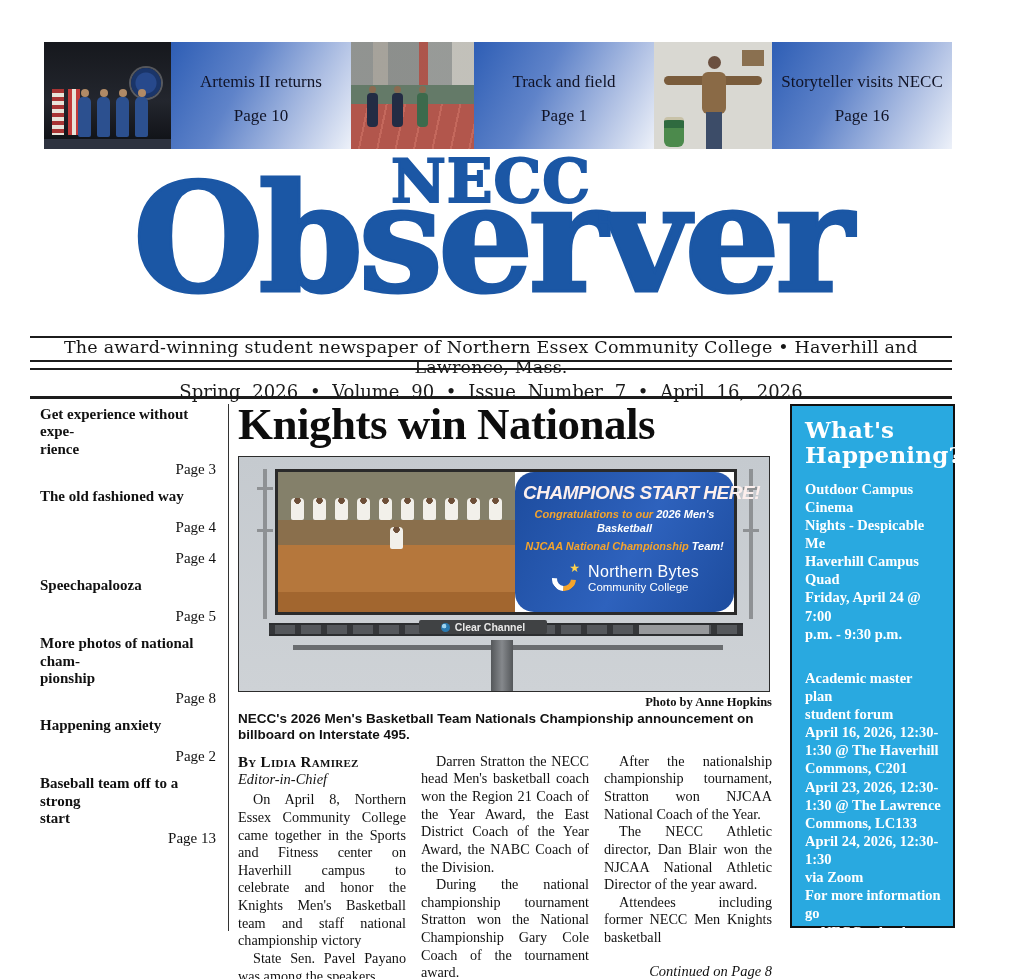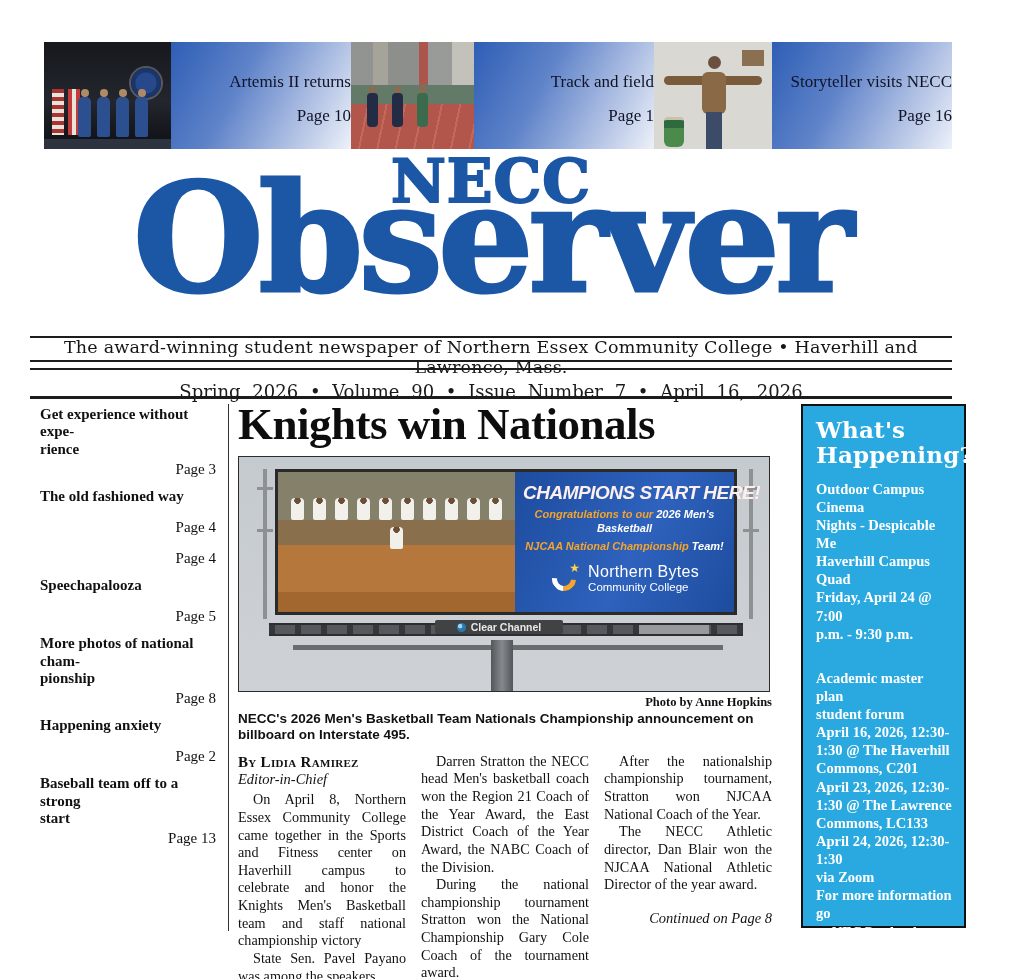--- a/index.html
+++ b/index.html
@@ -8,21 +8,21 @@
     position:relative; width:1024px; height:979px; background:#fff;
     font-family:"Liberation Serif", serif; color:#111; overflow:hidden;
   }
 
   
   .banner { position:absolute; top:42px; left:44px; height:107px; display:flex; }
   .tz-photo { position:relative; height:107px; overflow:hidden; flex:none; }
   .teaser {
     flex:none; width:180px; height:107px;
     background:linear-gradient(118deg,#2e5eb5 0%,#5f83c9 38%,#aebfe3 72%,#edf1f9 100%);
-    display:flex; flex-direction:column; justify-content:center; align-items:flex-end;
+    display:flex; flex-direction:column; justify-content:center; align-items:center;
     gap:14px; color:#101326; font-size:17px;
   }
   .teaser .t-cap { margin-top:6px; }
   
   .ph-astro { width:127px; background:linear-gradient(180deg,#16181d 0%,#23262e 55%,#0d0f13 100%); }
   .ph-astro .nasa { position:absolute; right:10px; top:26px; width:30px; height:30px; border-radius:50%;
      background:radial-gradient(circle,#27498c 0 10px,#1a3569 11px); box-shadow:0 0 0 2px rgba(255,255,255,.25);}
   .ph-astro .flag { position:absolute; left:8px; bottom:14px; width:12px; height:46px;
      background:repeating-linear-gradient(180deg,#a83434 0 4px,#e8e4da 4px 8px); }
   .ph-astro .flag2 { left:24px; background:linear-gradient(90deg,#c23a3a 0 30%,#e8e4da 30% 70%,#c23a3a 70%); }
@@ -96,56 +96,56 @@
   .mast::before, .mast::after { content:""; position:absolute; left:-6px; width:16px; height:3px; background:#8e9194; }
   .mast::before { top:18px; } .mast::after { top:60px; }
   .board { position:absolute; left:36px; top:12px; width:462px; height:146px;
     border:3px solid #2a2a2a; display:flex; background:#fff; }
   .board-photo { width:52%; position:relative;
     background:linear-gradient(180deg,#84806a 0 34%,#8a6f4c 34% 52%,#b5773c 52% 86%,#a2662f 86%); }
   .board-photo .team { position:absolute; left:8px; right:8px; top:26px; display:flex; flex-wrap:wrap; gap:7px 9px; justify-content:center; }
   .player { width:13px; height:22px; border-radius:4px 4px 2px 2px;
     background:radial-gradient(circle at 50% 12%, #6d4f38 0 3px, #f2f0ea 3.5px); }
   .board-msg { width:48%; background:linear-gradient(118deg,#1d4c9e 0%,#2e62bd 55%,#1d4c9e 100%);
-    color:#fff; padding:10px 8px 6px; text-align:center; font-family:"Liberation Sans", sans-serif; }
+    color:#fff; padding:10px 8px 6px; text-align:center; font-family:"Liberation Sans", sans-serif;border-radius:19px; }
   .bb-head { font-size:19px; font-weight:bold; font-style:italic; color:#fcefed; letter-spacing:-.5px; white-space:nowrap; }
   .bb-line { font-size:11px; font-weight:bold; font-style:italic; margin-top:4px; line-height:1.25; }
   .bb-orange { color:#f5a42c; } .bb-white { color:#fff; }
   .bb-logo { margin-top:10px; display:flex; justify-content:center; align-items:center; gap:8px; }
   .swoosh { position:relative; width:30px; height:30px; flex:none; }
   .swoosh .arc { position:absolute; left:2px; top:4px; width:24px; height:24px; border-radius:50%;
     border:5px solid transparent; border-left:5px solid #fff; border-bottom:5px solid #f5a42c; transform:rotate(-40deg); }
   .swoosh .star { position:absolute; right:0; top:-2px; color:#ffd34d; font-size:12px; }
   .bb-logo-text { text-align:left; line-height:1; }
   .bb-logo-l1 { font-size:16px; letter-spacing:.3px; }
   .bb-logo-l2 { font-size:11.5px; margin-top:2px; }
   .catwalk { position:absolute; left:30px; width:474px; top:166px; height:13px;
     background:repeating-linear-gradient(90deg,#35373a 0 6px,#55585c 6px 26px); border-top:2px solid #2c2e30; border-bottom:2px solid #2c2e30; }
-  .cc-badge { position:absolute; left:196px; top:163px; width:128px; height:14px; background:#404244;
+  .cc-badge { position:absolute; left:180px; top:163px; width:128px; height:14px; background:#404244;
     color:#e8e8e8; font-family:"Liberation Sans", sans-serif; font-size:10.5px; font-weight:bold;
     display:flex; align-items:center; justify-content:center; gap:5px; border-radius:2px; }
   .cc-dot { width:9px; height:9px; border-radius:50%; background:radial-gradient(circle at 35% 35%, #9fd4f0 0 2px, #2a7ab0 2.5px); }
   .small-sign { position:absolute; right:60px; top:168px; width:70px; height:9px; background:#97999c; }
   .pole { position:absolute; left:252px; top:183px; width:22px; height:53px;
     background:linear-gradient(90deg,#54575a,#85888c,#54575a); }
   .deck-shadow { position:absolute; left:54px; width:430px; top:188px; height:5px; background:#6a6d70; }
 
   .credit { text-align:right; font-size:12.5px; font-weight:bold; margin-top:3px; }
   .caption { font-family:"Liberation Sans", sans-serif; font-weight:bold; font-size:13.5px; line-height:1.18; margin-top:1px; }
 
   .columns { display:grid; grid-template-columns:1fr 1fr 1fr; column-gap:15px; margin-top:10px;
     font-size:14.2px; line-height:1.24; text-align:justify; }
   .byline { font-weight:bold; font-size:15px; font-variant-caps:small-caps; letter-spacing:.3px; }
   .byline-title { font-style:italic; font-size:14.5px; margin-bottom:2px; }
   .columns p { text-indent:15px; }
   .continued { font-style:italic; text-align:right; font-size:14.5px; margin-top:16px; text-indent:0 !important; }
 
   
   .happening { position:absolute; top:404px; left:790px; width:165px; height:524px;
-    background:#29a9e0; border:2.5px solid #101010; padding:12px 10px 0 13px; color:#fff;margin-left:11px; }
+    background:#29a9e0; border:2.5px solid #101010; padding:12px 10px 0 13px; color:#fff; }
   .wh-title { font-family:"DejaVu Serif", serif; font-weight:bold; font-size:23px; line-height:1.08;
     white-space:pre-line; letter-spacing:.2px; margin-bottom:12px; }
   .wh-event { font-weight:bold; font-size:14.5px; line-height:1.25; white-space:pre-line; margin-bottom:26px; }
   .wh-event.ev2 { margin-bottom:10px; }
   .sec-box { border:2px solid #fff; padding:2px; margin:0 2px 6px 0; }
   .sec-box-inner { border:2px solid #fff; text-align:center; font-weight:bold; font-size:14.5px;
     line-height:1.15; padding:2px 1px; }
   .sec-box-inner span { text-decoration:underline; white-space:pre-line; display:block; }
 </style>
 </head>
@@ -303,20 +303,21 @@
         <p>On April 8, Northern Essex Community College came together in the Sports and Fitness center on Haverhill campus to celebrate and honor the Knights Men's Basketball team and staff national championship victory</p>
         <p>State Sen. Pavel Payano was among the speakers.</p>
       </div>
       <div class="col">
         <p>Darren Stratton the NECC head Men's basketball coach won the Region 21 Coach of the Year Award, the East District Coach of the Year Award, the NABC Coach of the Division.</p>
         <p>During the national championship tournament Stratton won the National Championship Gary Cole Coach of the tournament award.</p>
       </div>
       <div class="col">
         <p>After the nationalship championship tournament, Stratton won NJCAA National Coach of the Year.</p>
         <p>The NECC Athletic director, Dan Blair won the NJCAA National Athletic Director of the year award.</p>
+        <p>Attendees including former NECC Men Knights basketball</p>
         <p class="continued">Continued on Page 8</p>
       </div>
     </div>
   </section>
 
   <aside class="happening">
     <div class="wh-title">What's
 Happening?</div>
     <div class="wh-event">Outdoor Campus Cinema
 Nights - Despicable Me

